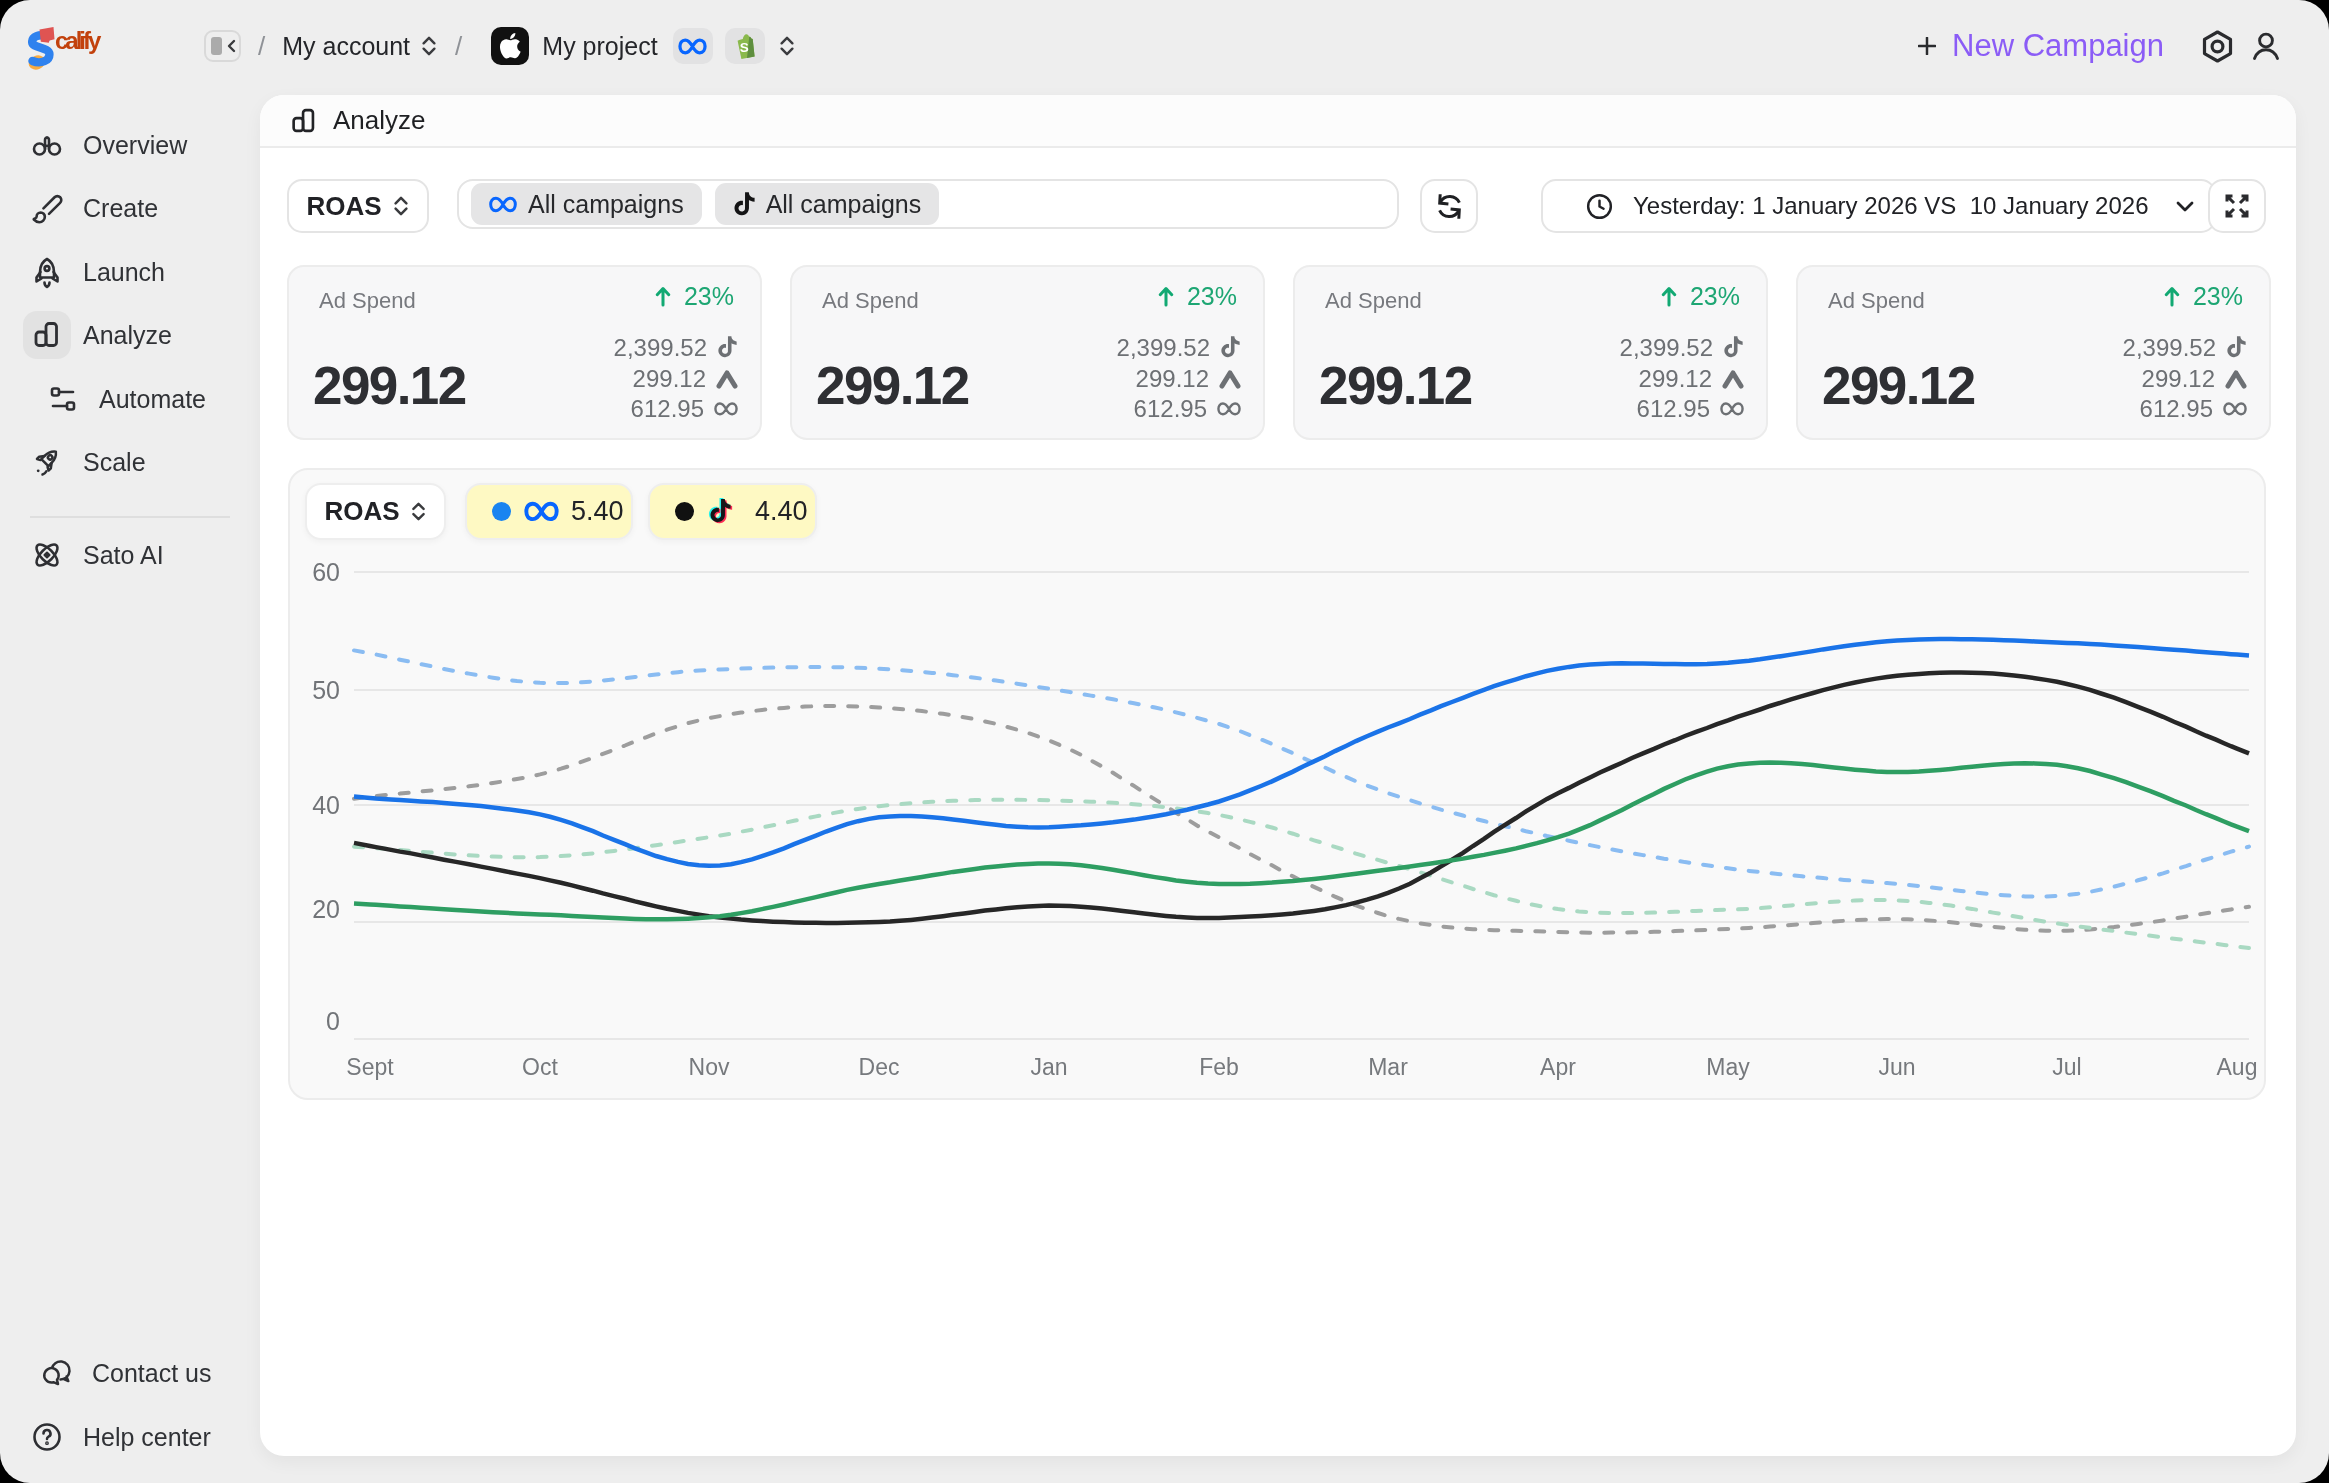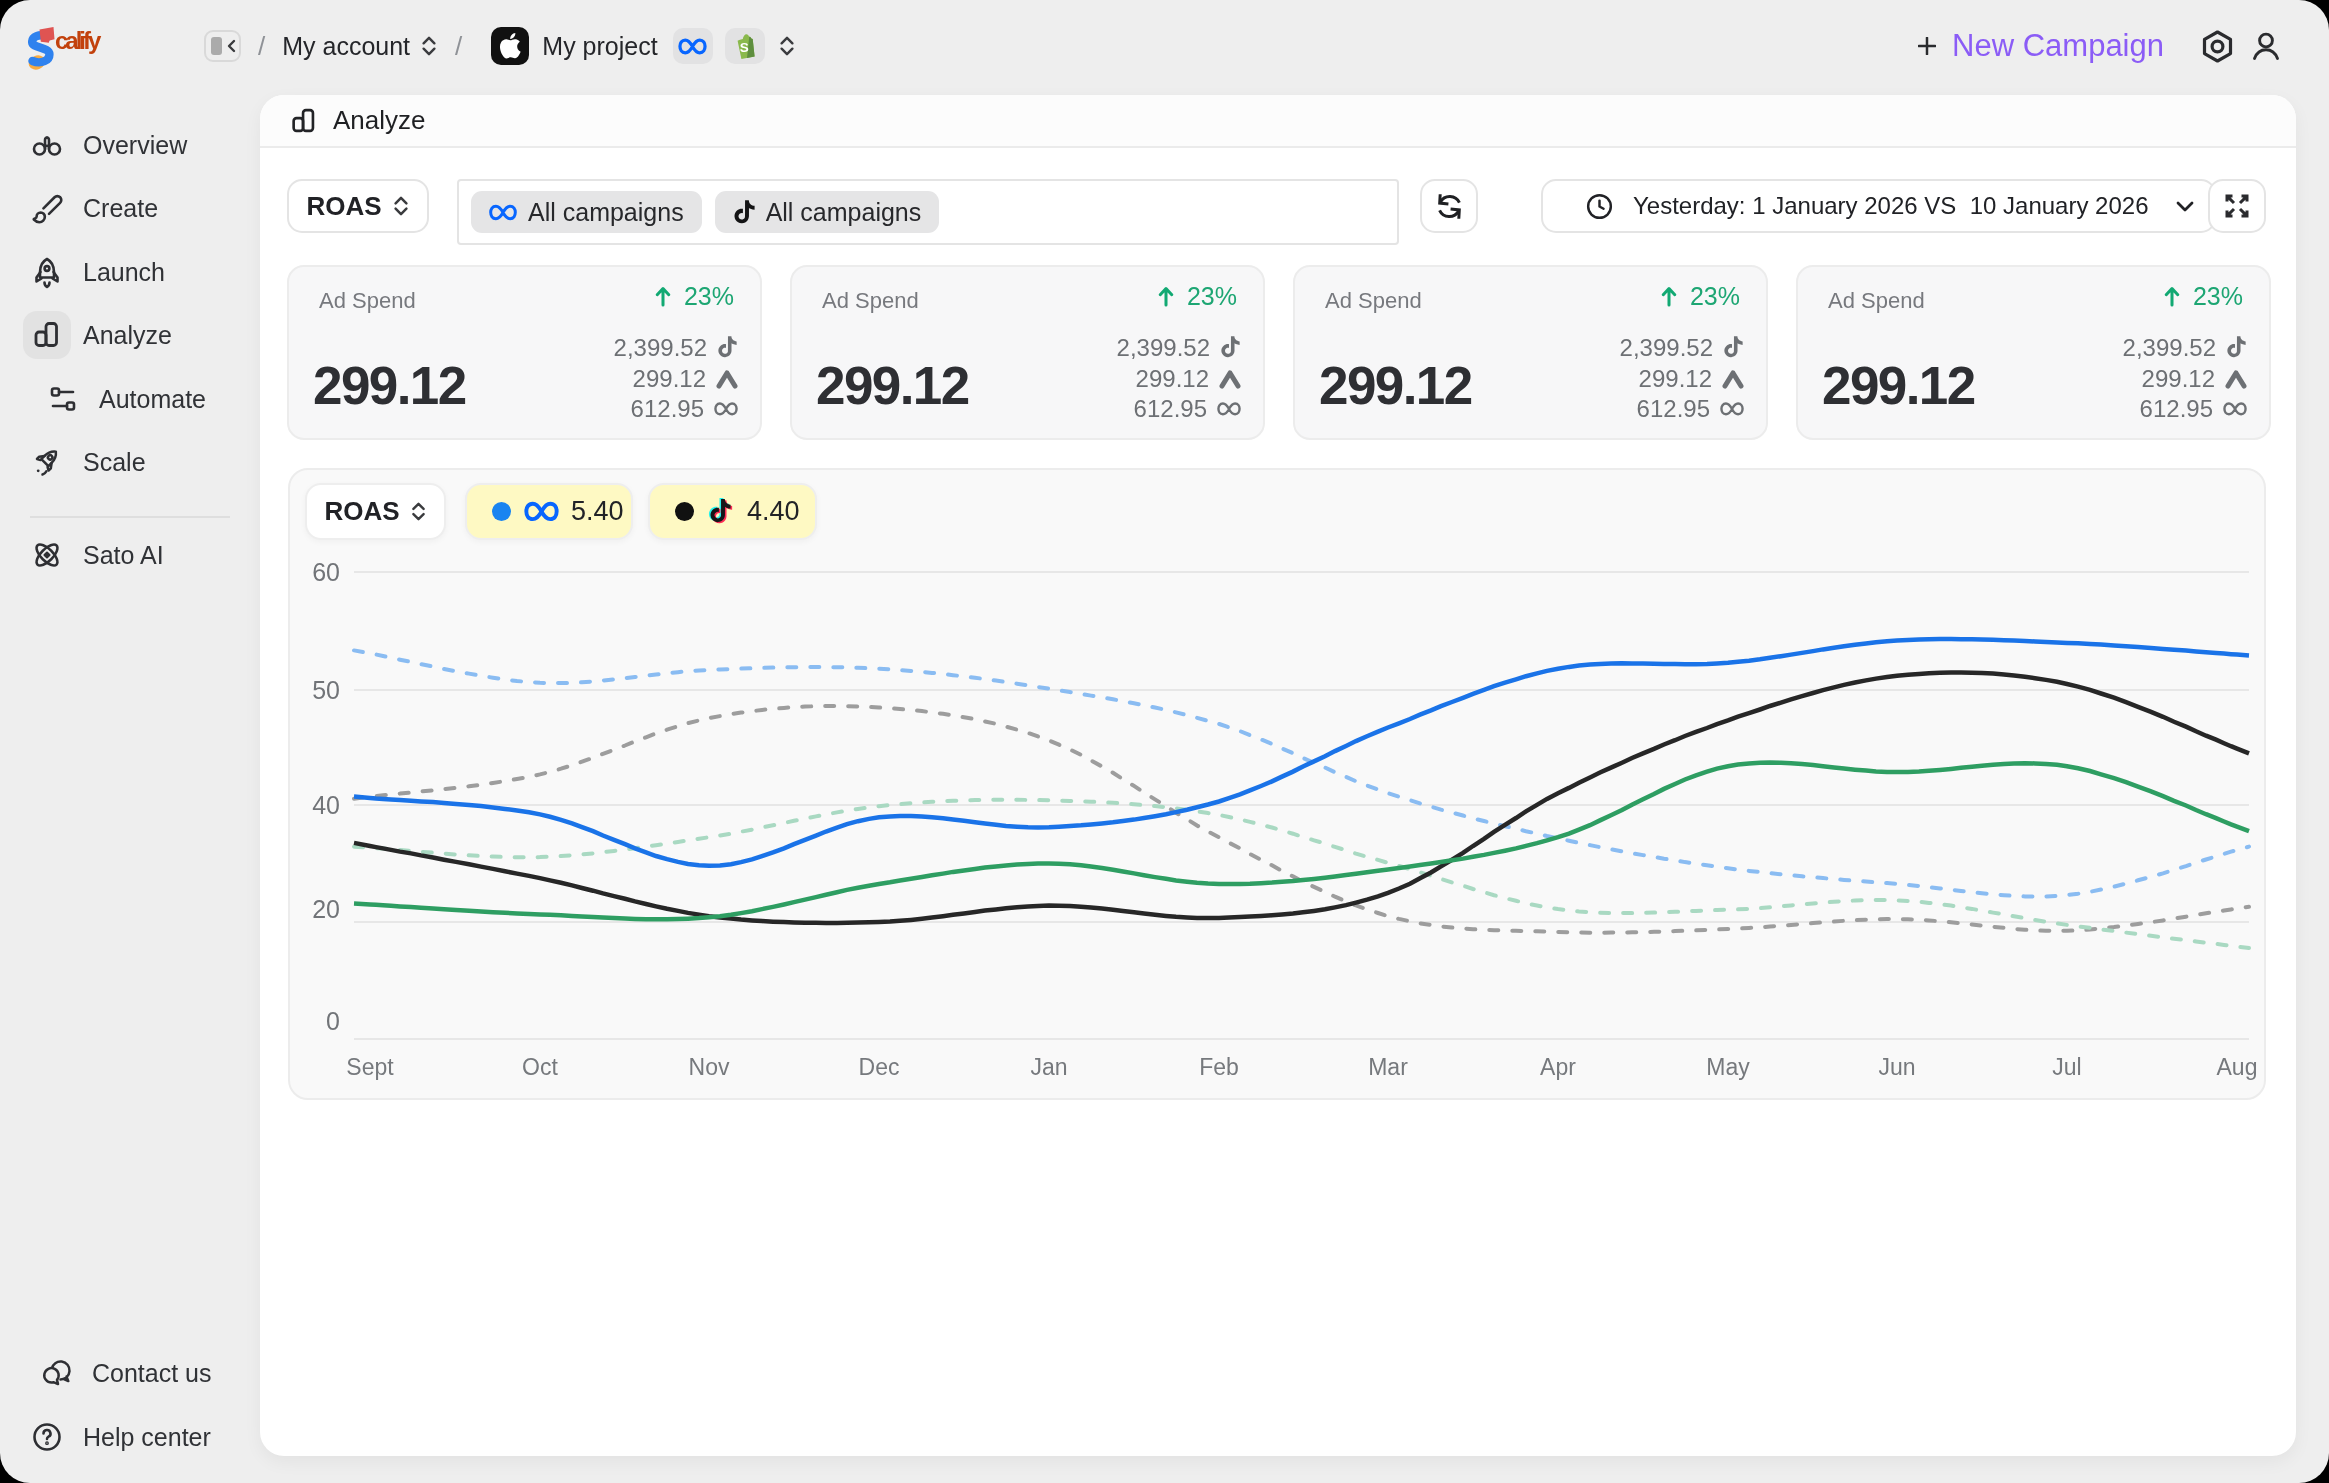--- a/index.html
+++ b/index.html
@@ -25,21 +25,21 @@
   .side-item.active .ic { background:#e2e2e2; border-radius:14px; }
   .side-sep { position:absolute; left:30px; top:516px; width:200px; height:2px; background:#dedede; }
 
   
   .panel { position:absolute; left:260px; top:95px; width:2036px; height:1361px; background:#fff; border-radius:24px; box-shadow:0 6px 18px rgba(0,0,0,0.05); }
   .panel-head { position:absolute; left:0; top:0; width:100%; height:53px; border-bottom:2px solid #ebebeb; background:#fcfcfc; border-radius:24px 24px 0 0; display:flex; align-items:center; }
   .panel-head .t { font-size:26px; color:#1f2023; margin-left:13px; }
 
   .btn { background:#fff; border:2px solid #e4e4e4; border-radius:15px; display:flex; align-items:center; justify-content:center; }
   .roas-btn { position:absolute; left:27px; top:84px; width:142px; height:54px; font-size:26px; font-weight:bold; color:#212226; }
-  .camp-wrap { position:absolute; left:197px; top:84px; width:942px; height:66px; border:2px solid #e4e4e4; border-radius:4px; background:#fff; display:flex; align-items:center; }
+  .camp-wrap { position:absolute; left:197px; top:84px; width:942px; height:50px; border:2px solid #e4e4e4; border-radius:16px; background:#fff; display:flex; align-items:center; }
   .pill { height:42px; background:#e5e5e6; border-radius:11px; display:flex; align-items:center; font-size:25px; color:#27282b; }
   .refresh-btn { position:absolute; left:1160px; top:84px; width:58px; height:54px; }
   .date-btn { position:absolute; left:1244px; top:84px; width:675px; height:54px; font-size:24px; color:#212226; justify-content:flex-start; white-space:nowrap;margin-left:37px; }
   .expand-btn { position:absolute; left:1948px; top:84px; width:58px; height:54px; }
 
   
   .mcard { position:absolute; top:170px; width:475px; height:175px; background:#f7f7f8; border:2px solid #ececec; border-radius:17px; }
   .mcard .label { position:absolute; left:30px; top:21px; font-size:22px; color:#77797e; }
   .mcard .delta { position:absolute; right:26px; top:15px; font-size:25px; color:#1da673; }
   .mcard .big { position:absolute; left:24px; top:88px; font-size:53px; font-weight:bold; color:#2e2f33; letter-spacing:-1.6px; }
@@ -405,18 +405,18 @@
           </svg>
         <div style="margin-left:12px;">5.40</div>
       </div>
       <div class="legend" style="left:358px; width:169px;">
         <div class="dot" style="background:#111; margin-left:25px;"></div>
         <svg width="27" height="30" viewBox="0 0 28 31" style="margin-left:14px;">
           <path fill="#25f4ee" transform="translate(-1.6,-1)" d="M13.53 2.02C14.84 2 16.14 2.01 17.44 2c.08 1.53.63 3.09 1.75 4.17 1.12 1.11 2.7 1.62 4.24 1.79v4.03c-1.44-.05-2.89-.35-4.2-.97-.57-.26-1.1-.59-1.62-.93-.01 2.92.01 5.84-.02 8.75-.08 1.4-.54 2.79-1.35 3.94-1.31 1.92-3.58 3.17-5.91 3.21-1.43.08-2.86-.31-4.08-1.03-2.02-1.19-3.44-3.37-3.65-5.71-.02-.5-.03-1-.01-1.49.18-1.9 1.12-3.72 2.58-4.96 1.66-1.44 3.98-2.13 6.15-1.72.02 1.48-.04 2.96-.04 4.44-.99-.32-2.15-.23-3.02.37-.63.41-1.11 1.04-1.36 1.75-.21.51-.15 1.07-.14 1.61.24 1.64 1.82 3.02 3.5 2.87 1.12-.01 2.19-.66 2.77-1.61.19-.33.4-.67.41-1.06.1-1.79.06-3.57.07-5.36.01-4.03-.01-8.05.02-12.07z"></path>
           <path fill="#fe2c55" transform="translate(1.6,1.2)" d="M13.53 2.02C14.84 2 16.14 2.01 17.44 2c.08 1.53.63 3.09 1.75 4.17 1.12 1.11 2.7 1.62 4.24 1.79v4.03c-1.44-.05-2.89-.35-4.2-.97-.57-.26-1.1-.59-1.62-.93-.01 2.92.01 5.84-.02 8.75-.08 1.4-.54 2.79-1.35 3.94-1.31 1.92-3.58 3.17-5.91 3.21-1.43.08-2.86-.31-4.08-1.03-2.02-1.19-3.44-3.37-3.65-5.71-.02-.5-.03-1-.01-1.49.18-1.9 1.12-3.72 2.58-4.96 1.66-1.44 3.98-2.13 6.15-1.72.02 1.48-.04 2.96-.04 4.44-.99-.32-2.15-.23-3.02.37-.63.41-1.11 1.04-1.36 1.75-.21.51-.15 1.07-.14 1.61.24 1.64 1.82 3.02 3.5 2.87 1.12-.01 2.19-.66 2.77-1.61.19-.33.4-.67.41-1.06.1-1.79.06-3.57.07-5.36.01-4.03-.01-8.05.02-12.07z"></path>
           <path fill="#161618" d="M13.53 2.02C14.84 2 16.14 2.01 17.44 2c.08 1.53.63 3.09 1.75 4.17 1.12 1.11 2.7 1.62 4.24 1.79v4.03c-1.44-.05-2.89-.35-4.2-.97-.57-.26-1.1-.59-1.62-.93-.01 2.92.01 5.84-.02 8.75-.08 1.4-.54 2.79-1.35 3.94-1.31 1.92-3.58 3.17-5.91 3.21-1.43.08-2.86-.31-4.08-1.03-2.02-1.19-3.44-3.37-3.65-5.71-.02-.5-.03-1-.01-1.49.18-1.9 1.12-3.72 2.58-4.96 1.66-1.44 3.98-2.13 6.15-1.72.02 1.48-.04 2.96-.04 4.44-.99-.32-2.15-.23-3.02.37-.63.41-1.11 1.04-1.36 1.75-.21.51-.15 1.07-.14 1.61.24 1.64 1.82 3.02 3.5 2.87 1.12-.01 2.19-.66 2.77-1.61.19-.33.4-.67.41-1.06.1-1.79.06-3.57.07-5.36.01-4.03-.01-8.05.02-12.07z"></path>
         </svg>
-        <div style="margin-left:12px;">4.40</div>
+        <div style="margin-left:20px;">4.40</div>
       </div>
     </div>
   </div>
 
 </div>
 
 </body></html>

